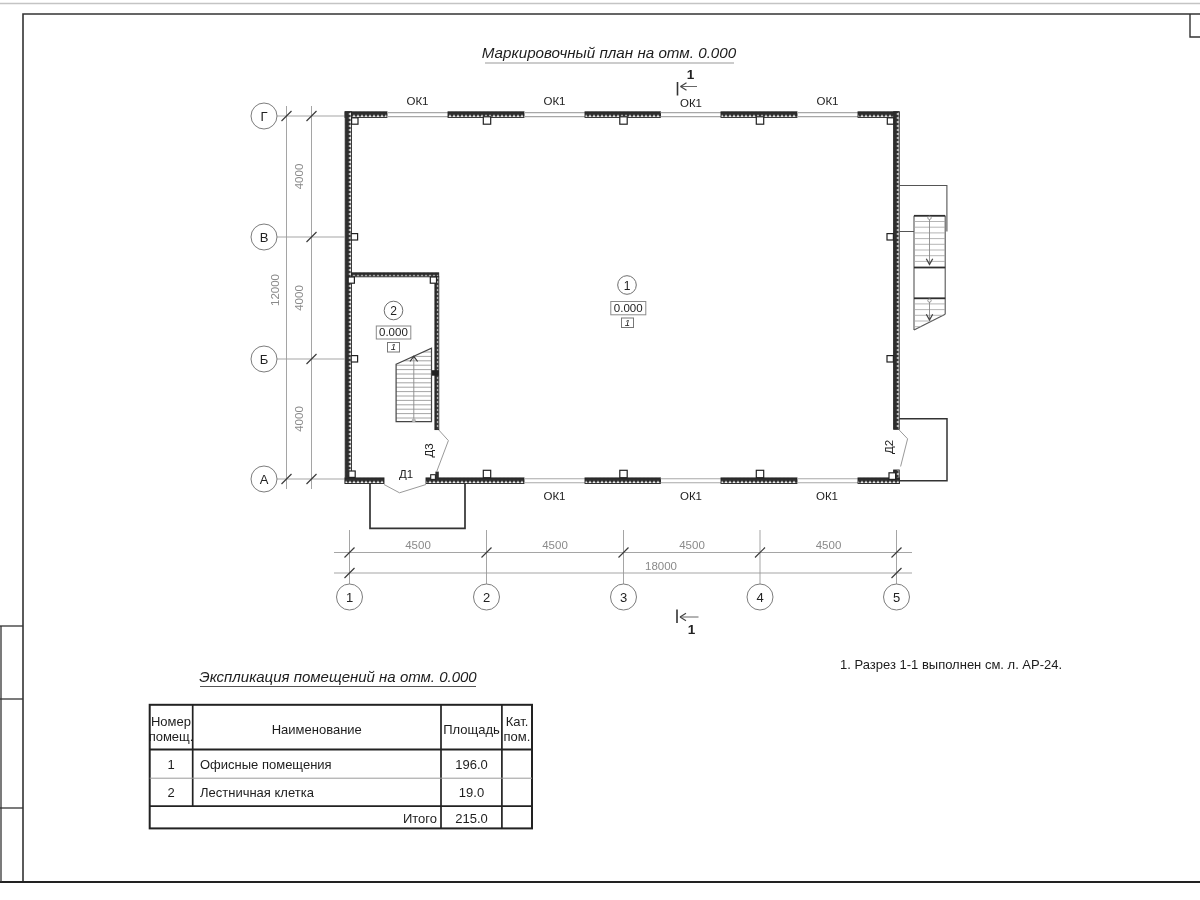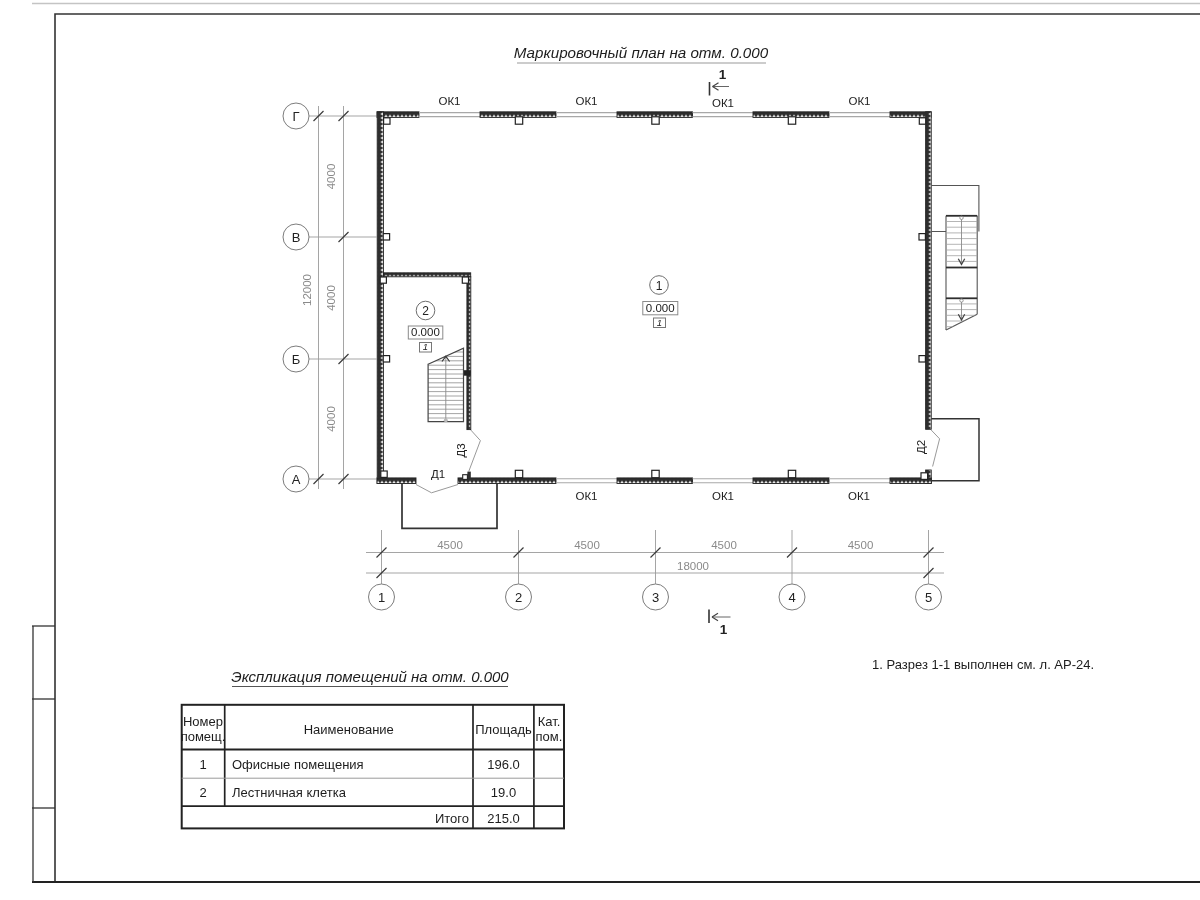--- a/index.html
+++ b/index.html
@@ -1,16 +1,16 @@
 <!DOCTYPE html>
 <html><head>
 <meta charset="utf-8">
 <style>
 html,body{margin:0;padding:0;background:#fff;}
-#sheet{width:1004px;height:900px;position:relative;font-family:"Liberation Sans",sans-serif;margin-left:32px;}
+#sheet{width:1004px;height:900px;position:relative;font-family:"Liberation Sans",sans-serif;}
 svg{display:block;}
 </style>
 </head>
 <body>
 <div id="sheet">
 <svg width="1200" height="900" viewBox="0 0 1200 900">
 <defs>
 <pattern id="patTop" x="0" y="111.8" width="4" height="5.6" patternUnits="userSpaceOnUse">
 <rect width="4" height="5.6" fill="#2e2e2e"></rect>
 <path d="M0,5.6 L2,2.9 L4,5.6 Z" fill="#f2f2f2"></path>

